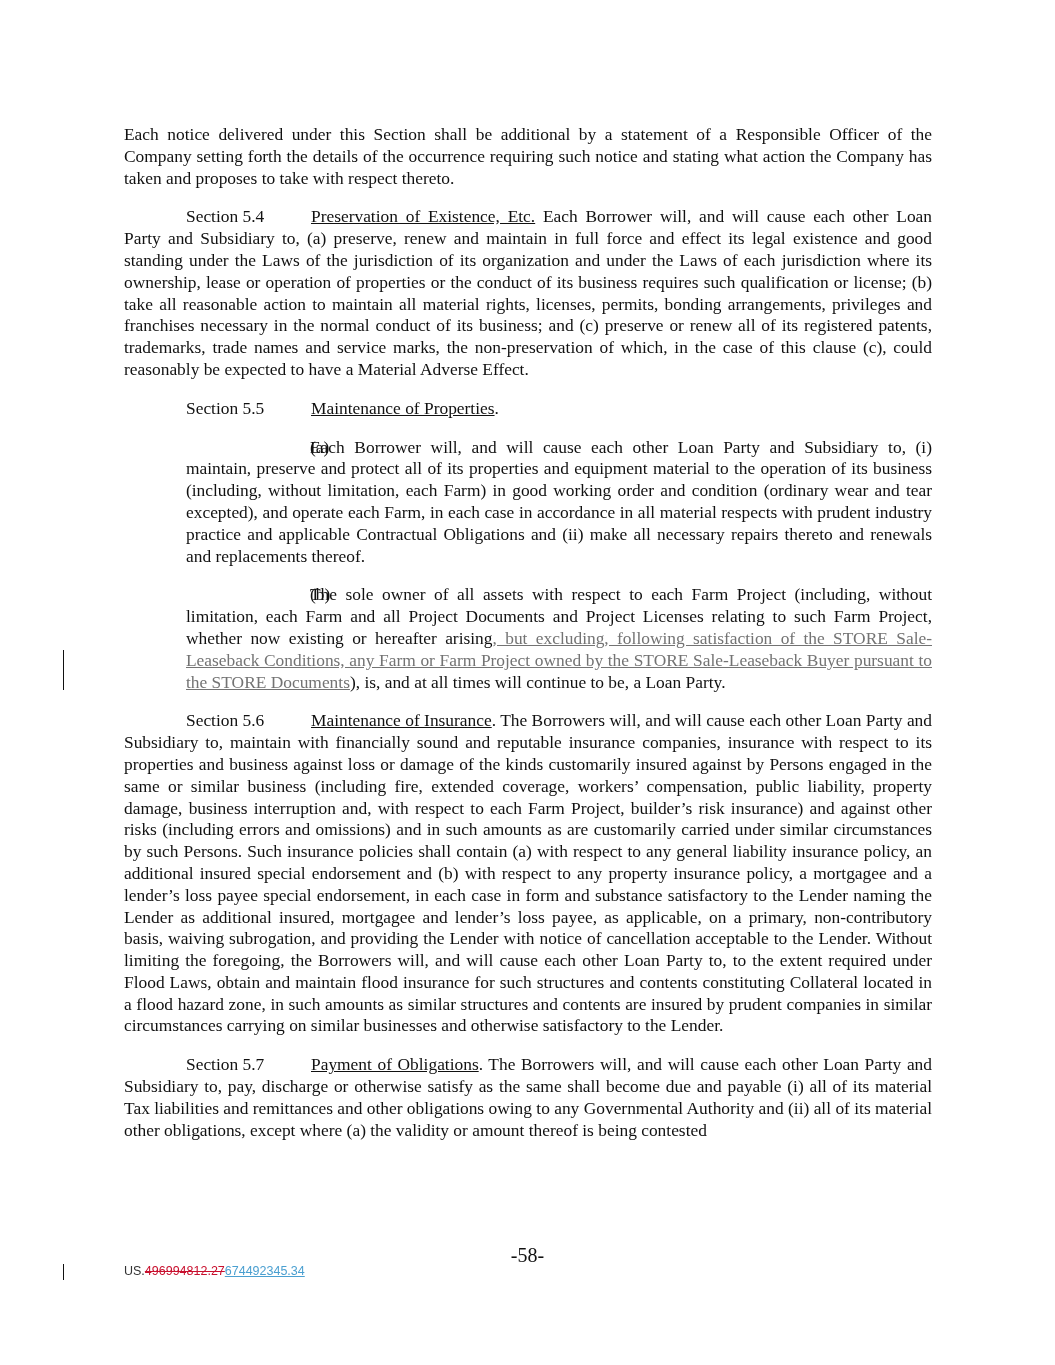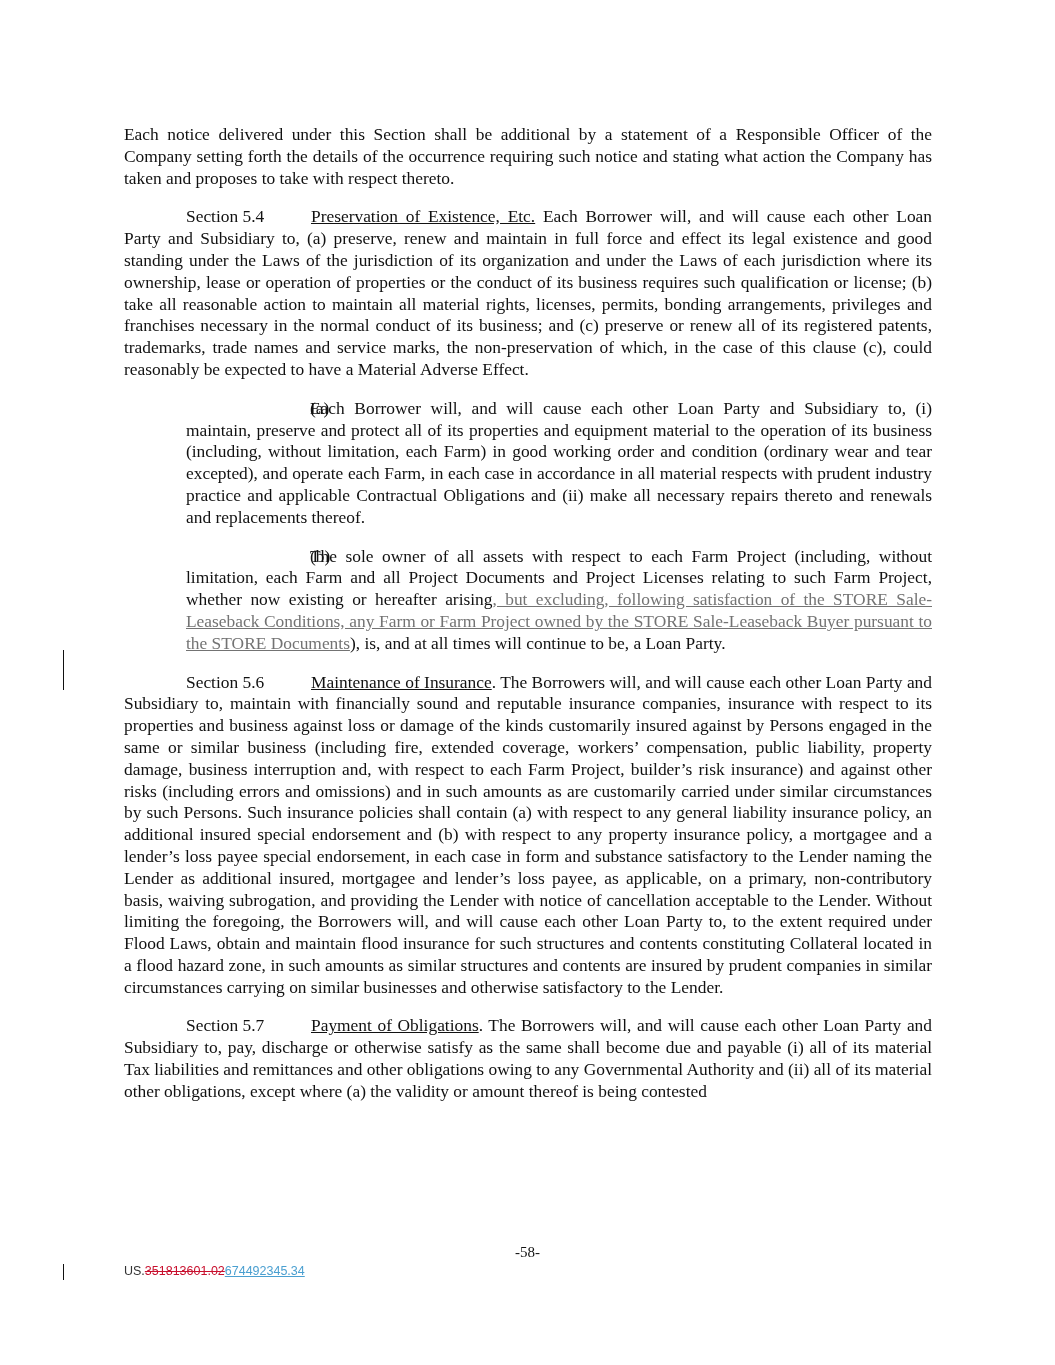--- a/index.html
+++ b/index.html
@@ -13,45 +13,46 @@
   .indent { text-indent: 62px; }
   .sub { margin-left: 62px; text-indent: 62px; }
   .sec-num { display: inline-block; width: 125px; text-indent: 0; }
   .sub-num { display: inline-block; width: 62px; }
   .u { text-decoration: underline; }
   .ins { color: #737373; text-decoration: underline; }
   .del { color: #c8102e; text-decoration: line-through; }
   .change-bar { position: absolute; left: 63px; width: 1px; background: #111; }
   .page-number {
     position: absolute; left: 0; width: 1055px; top: 1244px; text-align: center;
-    font-family: "Liberation Serif", serif; font-size: 15px; color: #111;
+    font-family: "Liberation Serif", serif; font-size: 20px; color: #111;
   }
   .doc-id {
     position: absolute; left: 124px; top: 1264px;
     font-family: "Liberation Sans", sans-serif; font-size: 12.5px; color: #333;
   }
   .doc-id .ins { color: #4a9fd0; }
   .doc-id .del { color: #c8102e; }
 </style>
 </head>
 <body>
 
 <div class="change-bar" style="top:650px;height:40px;"></div>
 <div class="change-bar" style="top:1264px;height:16px;"></div>
 
 <div class="page">
   <p>Each notice delivered under this Section shall be additional by a statement of a Responsible Officer of the Company setting forth the details of the occurrence requiring such notice and stating what action the Company has taken and proposes to take with respect thereto.</p>
 
   <p class="indent"><span class="sec-num">Section 5.4</span><span class="u">Preservation of Existence, Etc.</span><span>  Each Borrower will, and will cause each other Loan Party and Subsidiary to, (a) preserve, renew and maintain in full force and effect its legal existence and good standing under the Laws of the jurisdiction of its organization and under the Laws of each jurisdiction where its ownership, lease or operation of properties or the conduct of its business requires such qualification or license; (b) take all reasonable action to maintain all material rights, licenses, permits, bonding arrangements, privileges and franchises necessary in the normal conduct of its business; and (c) preserve or renew all of its registered patents, trademarks, trade names and service marks, the non-preservation of which, in the case of this clause (c), could reasonably be expected to have a Material Adverse Effect.</span></p>
 
+  <p class="indent"><span class="sec-num">Section 5.5</span><span class="u">Maintenance of Properties</span><span>.</span></p>
 
   <p class="sub"><span class="sub-num">(a)</span><span>Each Borrower will, and will cause each other Loan Party and Subsidiary to, (i) maintain, preserve and protect all of its properties and equipment material to the operation of its business (including, without limitation, each Farm) in good working order and condition (ordinary wear and tear excepted), and operate each Farm, in each case in accordance in all material respects with prudent industry practice and applicable Contractual Obligations and (ii) make all necessary repairs thereto and renewals and replacements thereof.</span></p>
 
   <p class="sub"><span class="sub-num">(b)</span><span>The sole owner of all assets with respect to each Farm Project (including, without limitation, each Farm and all Project Documents and Project Licenses relating to such Farm Project, whether now existing or hereafter arising</span><span class="ins">, but excluding, following satisfaction of the STORE Sale-Leaseback Conditions, any Farm or Farm Project owned by the STORE Sale-Leaseback Buyer pursuant to the STORE Documents</span><span>), is, and at all times will continue to be, a Loan Party.</span></p>
 
   <p class="indent"><span class="sec-num">Section 5.6</span><span class="u">Maintenance of Insurance</span><span>.  The Borrowers will, and will cause each other Loan Party and Subsidiary to, maintain with financially sound and reputable insurance companies, insurance with respect to its properties and business against loss or damage of the kinds customarily insured against by Persons engaged in the same or similar business (including fire, extended coverage, workers’ compensation, public liability, property damage, business interruption and, with respect to each Farm Project, builder’s risk insurance) and against other risks (including errors and omissions) and in such amounts as are customarily carried under similar circumstances by such Persons.  Such insurance policies shall contain (a) with respect to any general liability insurance policy, an additional insured special endorsement and (b) with respect to any property insurance policy, a mortgagee and a lender’s loss payee special endorsement, in each case in form and substance satisfactory to the Lender naming the Lender as additional insured, mortgagee and lender’s loss payee, as applicable, on a primary, non-contributory basis, waiving subrogation, and providing the Lender with notice of cancellation acceptable to the Lender.  Without limiting the foregoing, the Borrowers will, and will cause each other Loan Party to, to the extent required under Flood Laws, obtain and maintain flood insurance for such structures and contents constituting Collateral located in a flood hazard zone, in such amounts as similar structures and contents are insured by prudent companies in similar circumstances carrying on similar businesses and otherwise satisfactory to the Lender.</span></p>
 
   <p class="indent"><span class="sec-num">Section 5.7</span><span class="u">Payment of Obligations</span><span>.  The Borrowers will, and will cause each other Loan Party and Subsidiary to, pay, discharge or otherwise satisfy as the same shall become due and payable (i) all of its material Tax liabilities and remittances and other obligations owing to any Governmental Authority and (ii) all of its material other obligations, except where (a) the validity or amount thereof is being contested</span></p>
 </div>
 
 <div class="page-number">-58-</div>
 
-<div class="doc-id"><span>US.</span><span class="del">351813601.02</span><span class="ins">674492345.34</span></div>
+<div class="doc-id"><span>US.</span><span class="del">496994812.27</span><span class="ins">674492345.34</span></div>
 
 </body></html>

